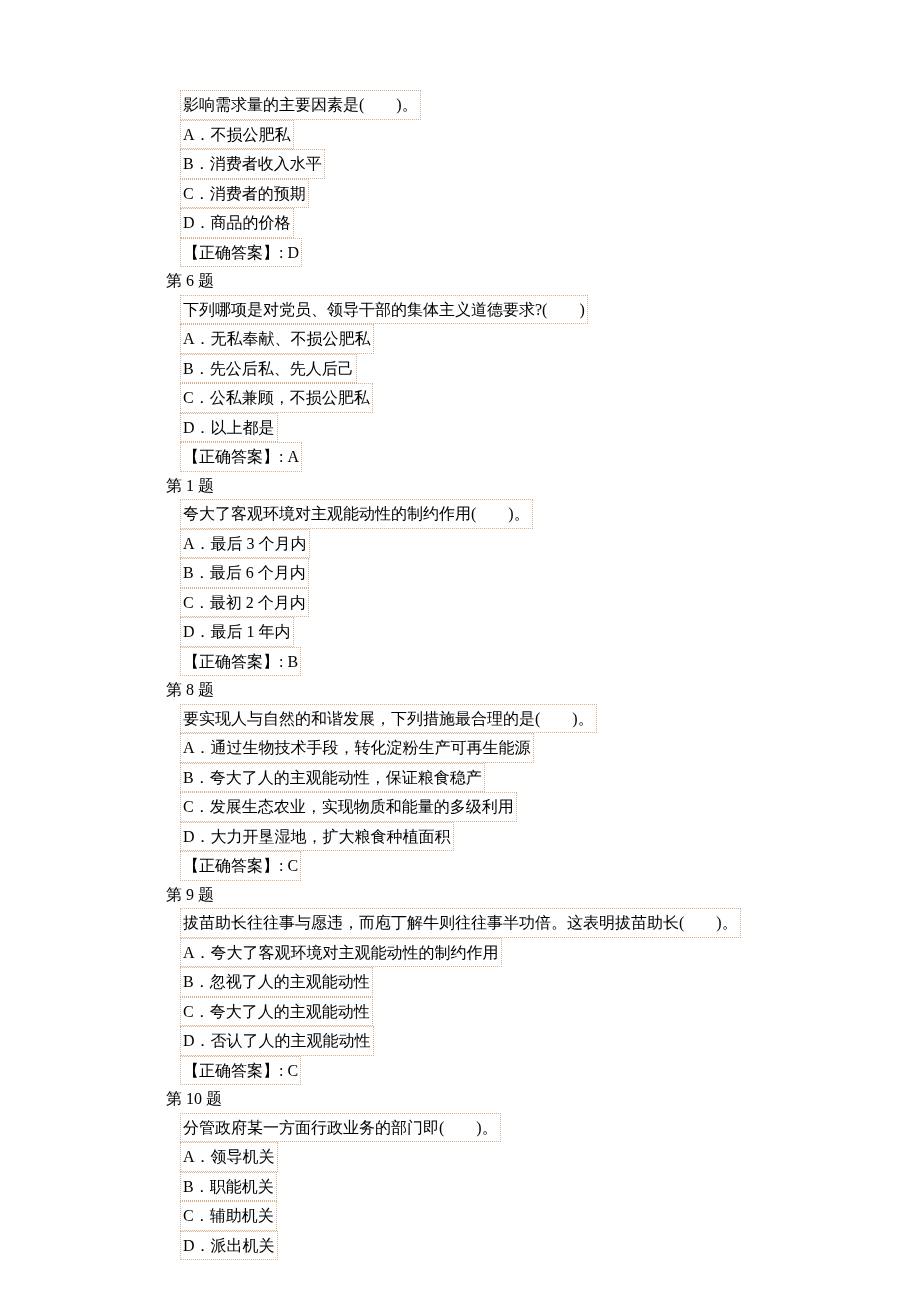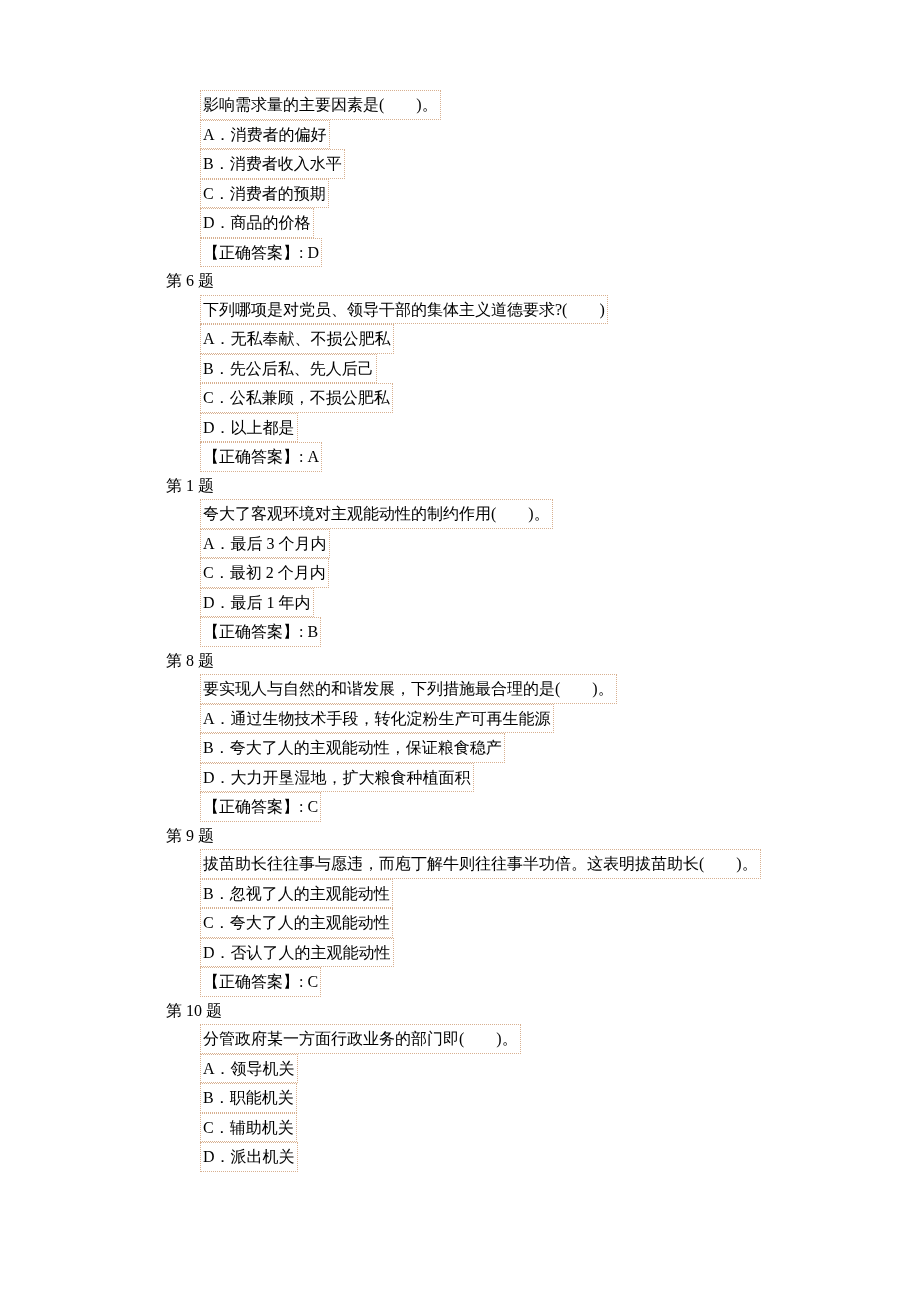--- a/index.html
+++ b/index.html
@@ -16,62 +16,65 @@
   }
   .line {
     display: block;
     line-height: 27.5px;
     white-space: nowrap;
   }
   .boxed {
     display: inline-block;
     border: 1px dotted #d8b090;
     padding: 0 2px;
-    margin-left: 48px;
+    margin-left: 28px;
   }
   .plain {
     display: inline-block;
     padding: 0 2px;
     margin-left: 32px;
   }
   .nomarg {
     margin-left: 12px;
   }
 </style>
 </head>
 <body>
 
 <div class="content" id="doc">
     <div class="line"><span class="boxed">影响需求量的主要因素是(　　)。</span></div>
-    <div class="line"><span class="boxed">A．消费者的偏好</span></div>
+    <div class="line"><span class="boxed">A．不损公肥私</span></div>
     <div class="line"><span class="boxed">B．消费者收入水平</span></div>
     <div class="line"><span class="boxed">C．消费者的预期</span></div>
     <div class="line"><span class="boxed">D．商品的价格</span></div>
     <div class="line"><span class="boxed">【正确答案】: D</span></div>
     <div class="line"><span class="plain nomarg">第 6 题</span></div>
     <div class="line"><span class="boxed">下列哪项是对党员、领导干部的集体主义道德要求?(　　)</span></div>
     <div class="line"><span class="boxed">A．无私奉献、不损公肥私</span></div>
     <div class="line"><span class="boxed">B．先公后私、先人后己</span></div>
     <div class="line"><span class="boxed">C．公私兼顾，不损公肥私</span></div>
     <div class="line"><span class="boxed">D．以上都是</span></div>
     <div class="line"><span class="boxed">【正确答案】: A</span></div>
     <div class="line"><span class="plain nomarg">第 1 题</span></div>
     <div class="line"><span class="boxed">夸大了客观环境对主观能动性的制约作用(　　)。</span></div>
     <div class="line"><span class="boxed">A．最后 3 个月内</span></div>
+    <div class="line"><span class="boxed">B．最后 6 个月内</span></div>
     <div class="line"><span class="boxed">C．最初 2 个月内</span></div>
     <div class="line"><span class="boxed">D．最后 1 年内</span></div>
     <div class="line"><span class="boxed">【正确答案】: B</span></div>
     <div class="line"><span class="plain nomarg">第 8 题</span></div>
     <div class="line"><span class="boxed">要实现人与自然的和谐发展，下列措施最合理的是(　　)。</span></div>
     <div class="line"><span class="boxed">A．通过生物技术手段，转化淀粉生产可再生能源</span></div>
     <div class="line"><span class="boxed">B．夸大了人的主观能动性，保证粮食稳产</span></div>
+    <div class="line"><span class="boxed">C．发展生态农业，实现物质和能量的多级利用</span></div>
     <div class="line"><span class="boxed">D．大力开垦湿地，扩大粮食种植面积</span></div>
     <div class="line"><span class="boxed">【正确答案】: C</span></div>
     <div class="line"><span class="plain nomarg">第 9 题</span></div>
     <div class="line"><span class="boxed">拔苗助长往往事与愿违，而庖丁解牛则往往事半功倍。这表明拔苗助长(　　)。</span></div>
+    <div class="line"><span class="boxed">A．夸大了客观环境对主观能动性的制约作用</span></div>
     <div class="line"><span class="boxed">B．忽视了人的主观能动性</span></div>
     <div class="line"><span class="boxed">C．夸大了人的主观能动性</span></div>
     <div class="line"><span class="boxed">D．否认了人的主观能动性</span></div>
     <div class="line"><span class="boxed">【正确答案】: C</span></div>
     <div class="line"><span class="plain nomarg">第 10 题</span></div>
     <div class="line"><span class="boxed">分管政府某一方面行政业务的部门即(　　)。</span></div>
     <div class="line"><span class="boxed">A．领导机关</span></div>
     <div class="line"><span class="boxed">B．职能机关</span></div>
     <div class="line"><span class="boxed">C．辅助机关</span></div>
     <div class="line"><span class="boxed">D．派出机关</span></div>

